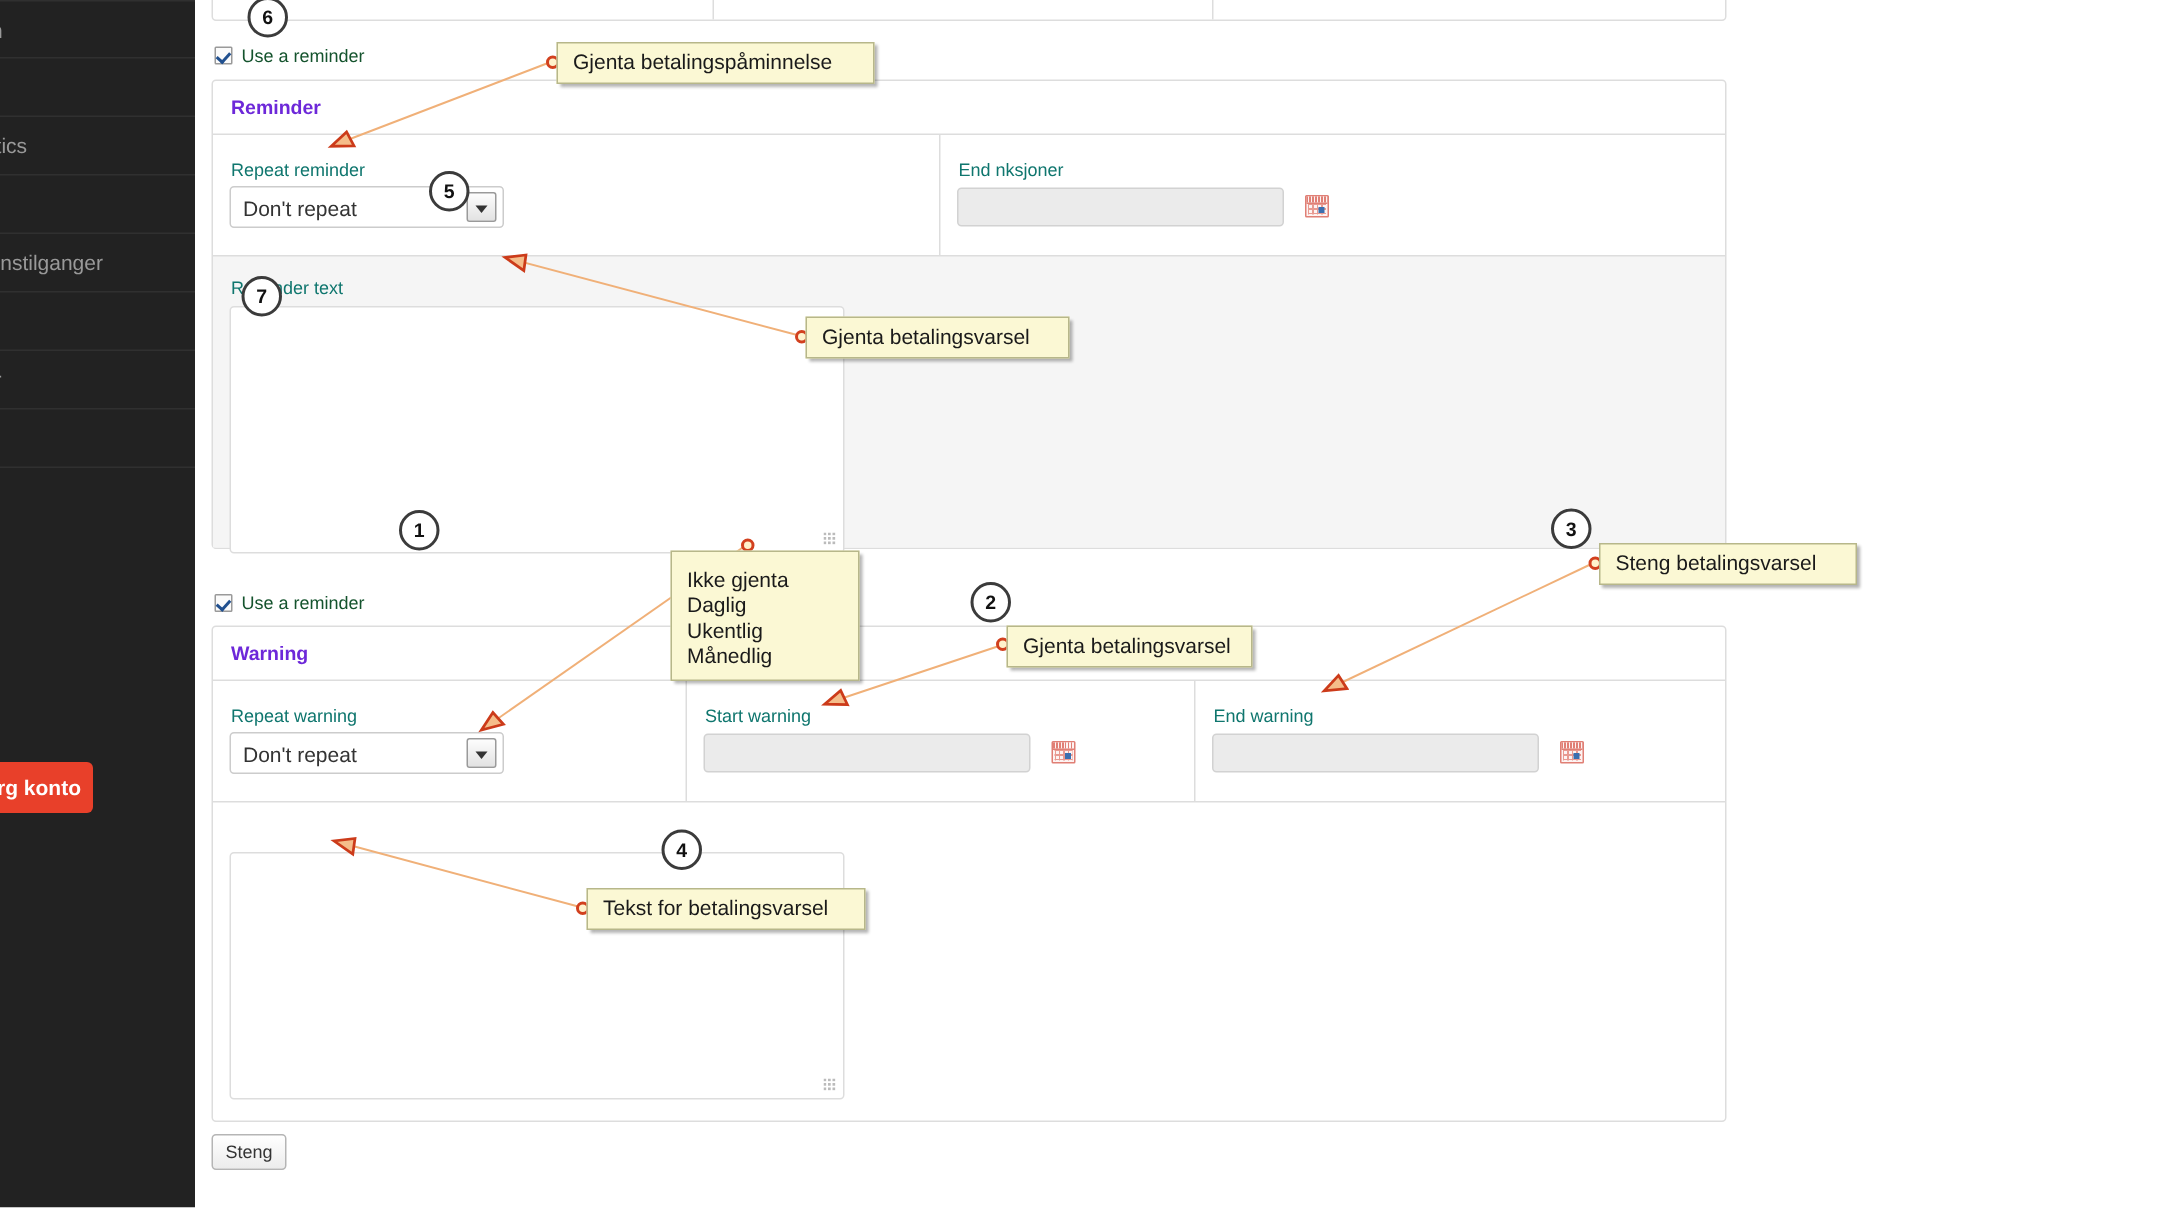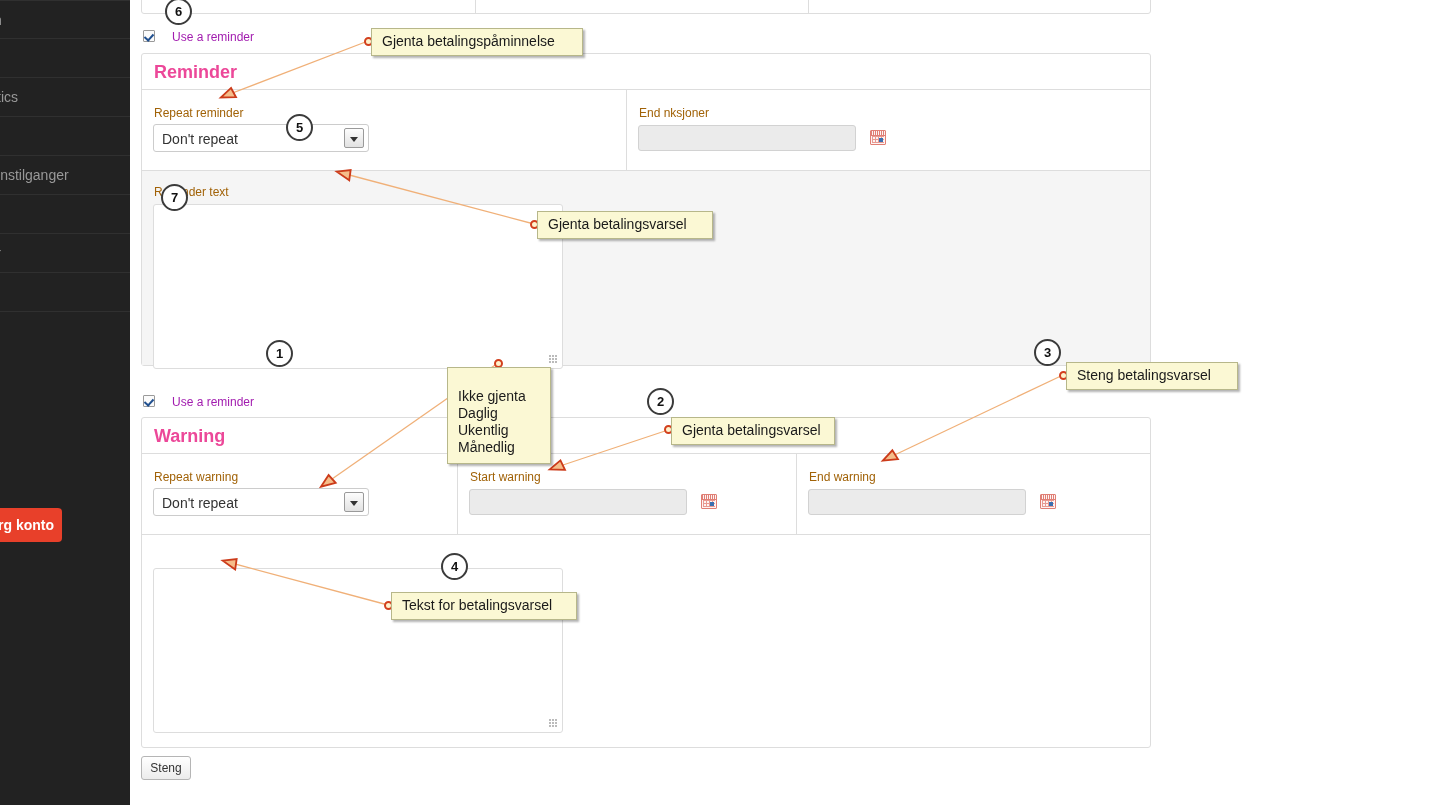--- a/index.html
+++ b/index.html
@@ -39,52 +39,52 @@
   .main { position: absolute; left: 130px; top: 0; width: 1314px; height: 805px; background: #fff; }
 
   .top-panel {
     position: absolute; left: 11px; top: -26px; width: 1010px; height: 40px;
     border: 1px solid #dddddd; border-radius: 3px; box-sizing: border-box;
     background: #fff;
   }
   .top-panel .vline { position: absolute; top: 0; bottom: 0; width: 1px; background: #dddddd; }
 
   .checkline {
-    position: absolute; font-size: 12px; color: #a21caf;
-    display: flex; align-items: flex-start; gap: 17px;
+    position: absolute; font-size: 12px; color: #14532d;
+    display: flex; align-items: center; gap: 6px;
   }
   .cbx {
     width: 12px; height: 12px; box-sizing: border-box;
     border: 1px solid #9a9a9a; background: #fbfbfb;
     position: relative; display: inline-block; border-radius: 1px;
   }
   .cbx::after {
     content: ""; position: absolute; left: 2px; top: 1px;
     width: 4px; height: 7px; border: solid #21508f;
     border-width: 0 2px 2px 0; transform: rotate(42deg);
   }
 
   .panel {
     position: absolute; border: 1px solid #dddddd; border-radius: 3px;
     box-sizing: border-box; background: #ffffff;
   }
   .panel-head {
     height: 36px; line-height: 36px; padding-left: 12px;
-    font-size: 18px; font-weight: bold; color: #ec4899;
+    font-size: 13px; font-weight: bold; color: #6d28d9;
     border-bottom: 1px solid #dddddd; box-sizing: border-box;
   }
   .row { position: relative; box-sizing: border-box; }
   .row.shaded { background: #f5f5f5; }
   .cell { position: absolute; top: 0; bottom: 0; box-sizing: border-box; }
   .cell.divider { border-right: 1px solid #dddddd; }
 
-  .fl { font-size: 12px; color: #a16207; }
+  .fl { font-size: 12px; color: #0f766e; }
 
   .selwrap {
-    position: absolute; width: 216px; height: 28px;
+    position: absolute; width: 183px; height: 28px;
     border: 1px solid #cccccc; border-radius: 3px; background: #ffffff;
     box-sizing: border-box;
   }
   .selwrap .seltext {
     position: absolute; left: 8px; top: 4px;
     font-size: 14px; color: #333333; line-height: 20px;
   }
   .selbtn {
     position: absolute; right: 4px; top: 3px;
     width: 20px; height: 20px; box-sizing: border-box;
@@ -288,21 +288,21 @@
 
     <div class="anchor-dot" style="left:364px; top:37px;"></div>
     <div class="anchor-dot" style="left:530px; top:220px;"></div>
     <div class="anchor-dot" style="left:494px; top:359px;"></div>
     <div class="anchor-dot" style="left:664px; top:425px;"></div>
     <div class="anchor-dot" style="left:1059px; top:371px;"></div>
     <div class="anchor-dot" style="left:384px; top:601px;"></div>
 
     <div class="callout" style="left:537px; top:211px; width:176px;">Gjenta betalingsvarsel</div>
     <div class="callout" style="left:371px; top:28px; width:212px;">Gjenta betalingspåminnelse</div>
-    <div class="callout" style="left:447px; top:367px; width:104px; padding-top:20px; padding-bottom:7px;">Ikke gjenta
+    <div class="callout" style="left:447px; top:367px; width:126px; padding-top:10px; padding-bottom:7px;">Ikke gjenta
 Daglig
 Ukentlig
 Månedlig</div>
     <div class="callout" style="left:671px; top:417px; width:164px;">Gjenta betalingsvarsel</div>
     <div class="callout" style="left:391px; top:592px; width:186px;">Tekst for betalingsvarsel</div>
     <div class="callout" style="left:1066px; top:362px; width:172px;">Steng betalingsvarsel</div>
 
     <div class="marker" style="left:165px; top:-2px;">6</div>
     <div class="marker" style="left:286px; top:114px;">5</div>
     <div class="marker" style="left:161px; top:184px;">7</div>

